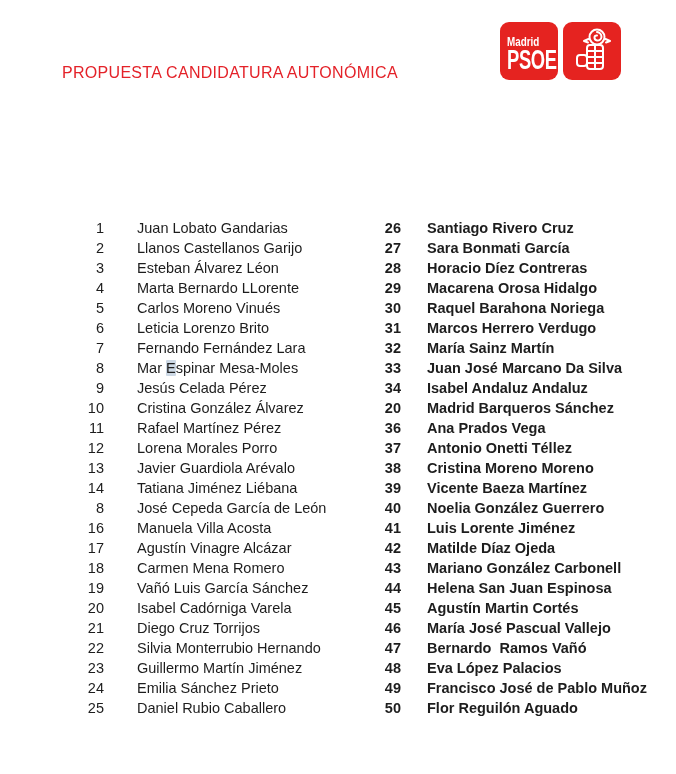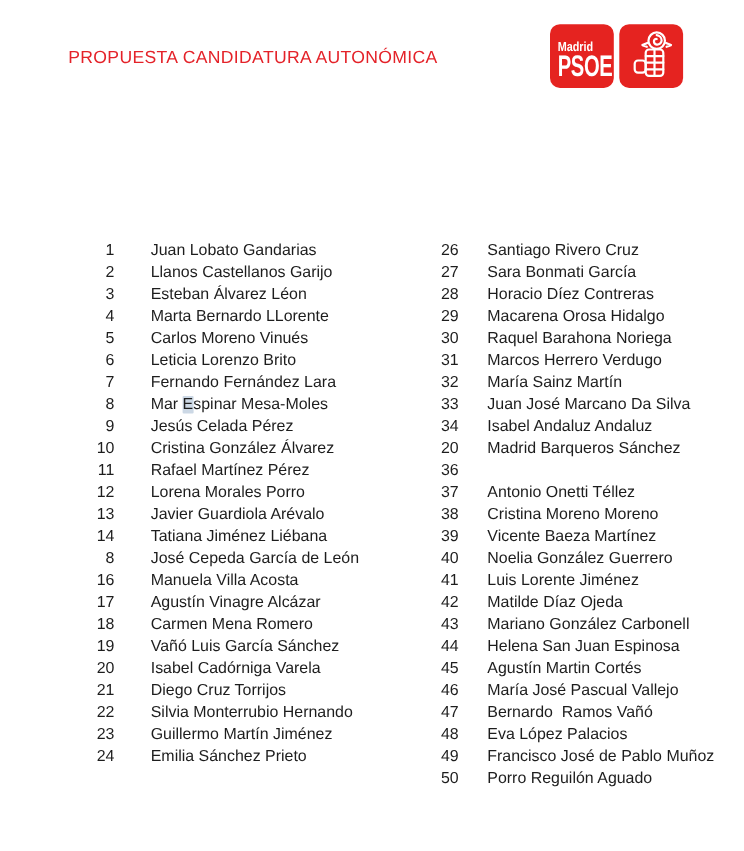--- a/index.html
+++ b/index.html
@@ -7,21 +7,21 @@
     position: relative;
     width: 676px;
     height: 774px;
     background: #ffffff;
     font-family: "Liberation Sans", sans-serif;
     overflow: hidden;
   }
   .page-title {
     position: absolute;
     left: 62px;
-    top: 44px;
+    top: 64px;
     margin: 0;
     font-size: 16px;
     font-weight: 500;
     letter-spacing: 0.3px;
     white-space: nowrap;
   }
   .logo {
     position: absolute;
     top: 22px;
     left: 500px;
@@ -62,21 +62,21 @@
   .logo-emblem {
     display: flex;
     align-items: center;
     justify-content: center;
   }
   .list-col {
     position: absolute;
     top: 218px;
   }
   .list-col.left  { left: 78px; }
-  .list-col.right { left: 391px; }
+  .list-col.right { left: 375px; font-weight: bold; }
   .list-row {
     display: flex;
     height: 20px;
     line-height: 20px;
     font-size: 14.5px;
     color: #1d1d1d;
   }
   .list-row .num {
     width: 26px;
     text-align: right;
@@ -208,20 +208,24 @@
         <span class="name">Silvia Monterrubio Hernando</span>
       </div>
       <div class="list-row">
         <span class="num">23</span>
         <span class="name">Guillermo Martín Jiménez</span>
       </div>
       <div class="list-row">
         <span class="num">24</span>
         <span class="name">Emilia Sánchez Prieto</span>
       </div>
+      <div class="list-row">
+        <span class="num">25</span>
+        <span class="name">Daniel Rubio Caballero</span>
+      </div>
     </div>
   <div class="list-col right" id="col-right">
       <div class="list-row">
         <span class="num">26</span>
         <span class="name">Santiago Rivero Cruz</span>
       </div>
       <div class="list-row">
         <span class="num">27</span>
         <span class="name">Sara Bonmati García</span>
       </div>
@@ -252,20 +256,21 @@
       <div class="list-row">
         <span class="num">34</span>
         <span class="name">Isabel Andaluz Andaluz</span>
       </div>
       <div class="list-row">
         <span class="num">20</span>
         <span class="name">Madrid Barqueros Sánchez</span>
       </div>
       <div class="list-row">
         <span class="num">36</span>
+        <span class="name">Ana Prados Vega</span>
       </div>
       <div class="list-row">
         <span class="num">37</span>
         <span class="name">Antonio Onetti Téllez</span>
       </div>
       <div class="list-row">
         <span class="num">38</span>
         <span class="name">Cristina Moreno Moreno</span>
       </div>
       <div class="list-row">
@@ -307,17 +312,17 @@
       <div class="list-row">
         <span class="num">48</span>
         <span class="name">Eva López Palacios</span>
       </div>
       <div class="list-row">
         <span class="num">49</span>
         <span class="name">Francisco José de Pablo Muñoz</span>
       </div>
       <div class="list-row">
         <span class="num">50</span>
-        <span class="name">Porro Reguilón Aguado</span>
+        <span class="name">Flor Reguilón Aguado</span>
       </div>
     </div>
 
 </div>
 
 </body></html>

